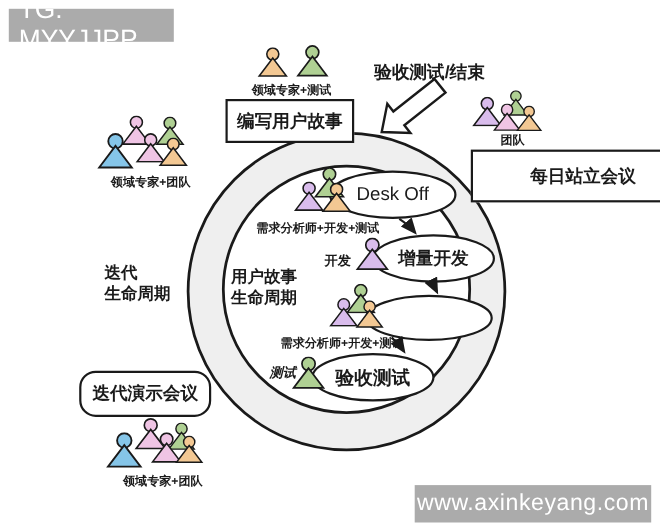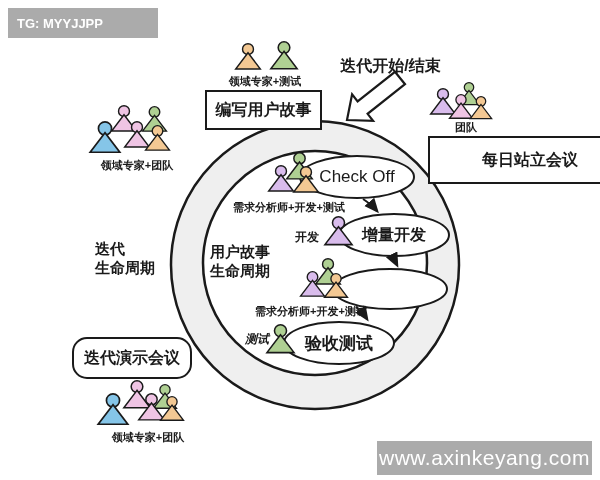--- a/index.html
+++ b/index.html
@@ -4,21 +4,21 @@
 <style>
   html,body{margin:0;padding:0;background:#fff;}
   #stage{
     position:relative;width:600px;height:480px;background:#ffffff;
     font-family:"Liberation Sans","DejaVu Sans",sans-serif;
     color:#1a1a1a;overflow:hidden;
   }
   .abs{position:absolute;}
   
   .wm{background:#ababab;color:#ffffff;display:flex;align-items:center;}
-  #wm-top{left:8px;top:8px;width:141px;height:30px;font-size:13px;padding-left:9px;font-weight:bold;}
+  #wm-top{left:8px;top:8px;width:141px;height:30px;font-size:24px;padding-left:9px;}
   #wm-bottom{left:377px;top:441px;width:215px;height:34px;font-size:21px;justify-content:center;letter-spacing:.5px;}
   
   #diagram{left:0;top:0;}
   
   .box{
     background:#fff;border:2.5px solid #1a1a1a;display:flex;align-items:center;justify-content:center;
     font-weight:bold;font-size:16px;white-space:nowrap;
   }
   #box-write-story{left:205px;top:90px;width:113px;height:36px;}
   #box-daily-standup{left:428px;top:136px;width:144px;height:44px;padding-left:28px;}
@@ -73,31 +73,31 @@
     <ellipse cx="339" cy="343" rx="55" ry="21" fill="#ffffff" stroke="#1a1a1a" stroke-width="2"></ellipse>
   </svg>
 
   <div id="wm-top" class="abs wm">TG: MYYJJPP</div>
   <div id="box-write-story" class="abs box">编写用户故事</div>
 
   <div id="wm-bottom" class="abs wm">www.axinkeyang.com</div>
   <div id="box-daily-standup" class="abs box">每日站立会议</div>
   <div id="box-iteration-demo" class="abs box">迭代演示会议</div>
 
-  <div id="lbl-start-end" class="abs lbl">迭代开始/结束</div>
+  <div id="lbl-start-end" class="abs lbl">验收测试/结束</div>
   <div id="lbl-iter-life" class="abs twoline">
     <div>迭代</div>
     <div>生命周期</div>
   </div>
   <div id="lbl-story-life" class="abs twoline">
     <div>用户故事</div>
     <div>生命周期</div>
   </div>
 
-  <div id="lbl-kickoff" class="abs elabel">Check Off</div>
+  <div id="lbl-kickoff" class="abs elabel">Desk Off</div>
   <div id="lbl-incdev" class="abs elabel">增量开发</div>
   <div id="lbl-acctest" class="abs elabel">验收测试</div>
 
   <div class="pgroup" style="left:230px;top:41px;width:72px;height:34px;">
       <svg viewBox="0 0 34 31" class="person" style="left: 3px; top: 2px; width: 30px; height: 27.3529px;">
         <circle cx="17" cy="7" r="6.2" fill="#F3C893" stroke="#1a1a1a" stroke-width="1.6"></circle>
         <path d="M17 11 L3 29.5 L31 29.5 Z" fill="#F3C893" stroke="#1a1a1a" stroke-width="1.6"></path>
       </svg>
       <svg viewBox="0 0 34 31" class="person" style="left: 38px; top: 0px; width: 32px; height: 29.1765px;">
         <circle cx="17" cy="7" r="6.2" fill="#AFD093" stroke="#1a1a1a" stroke-width="1.6"></circle>

